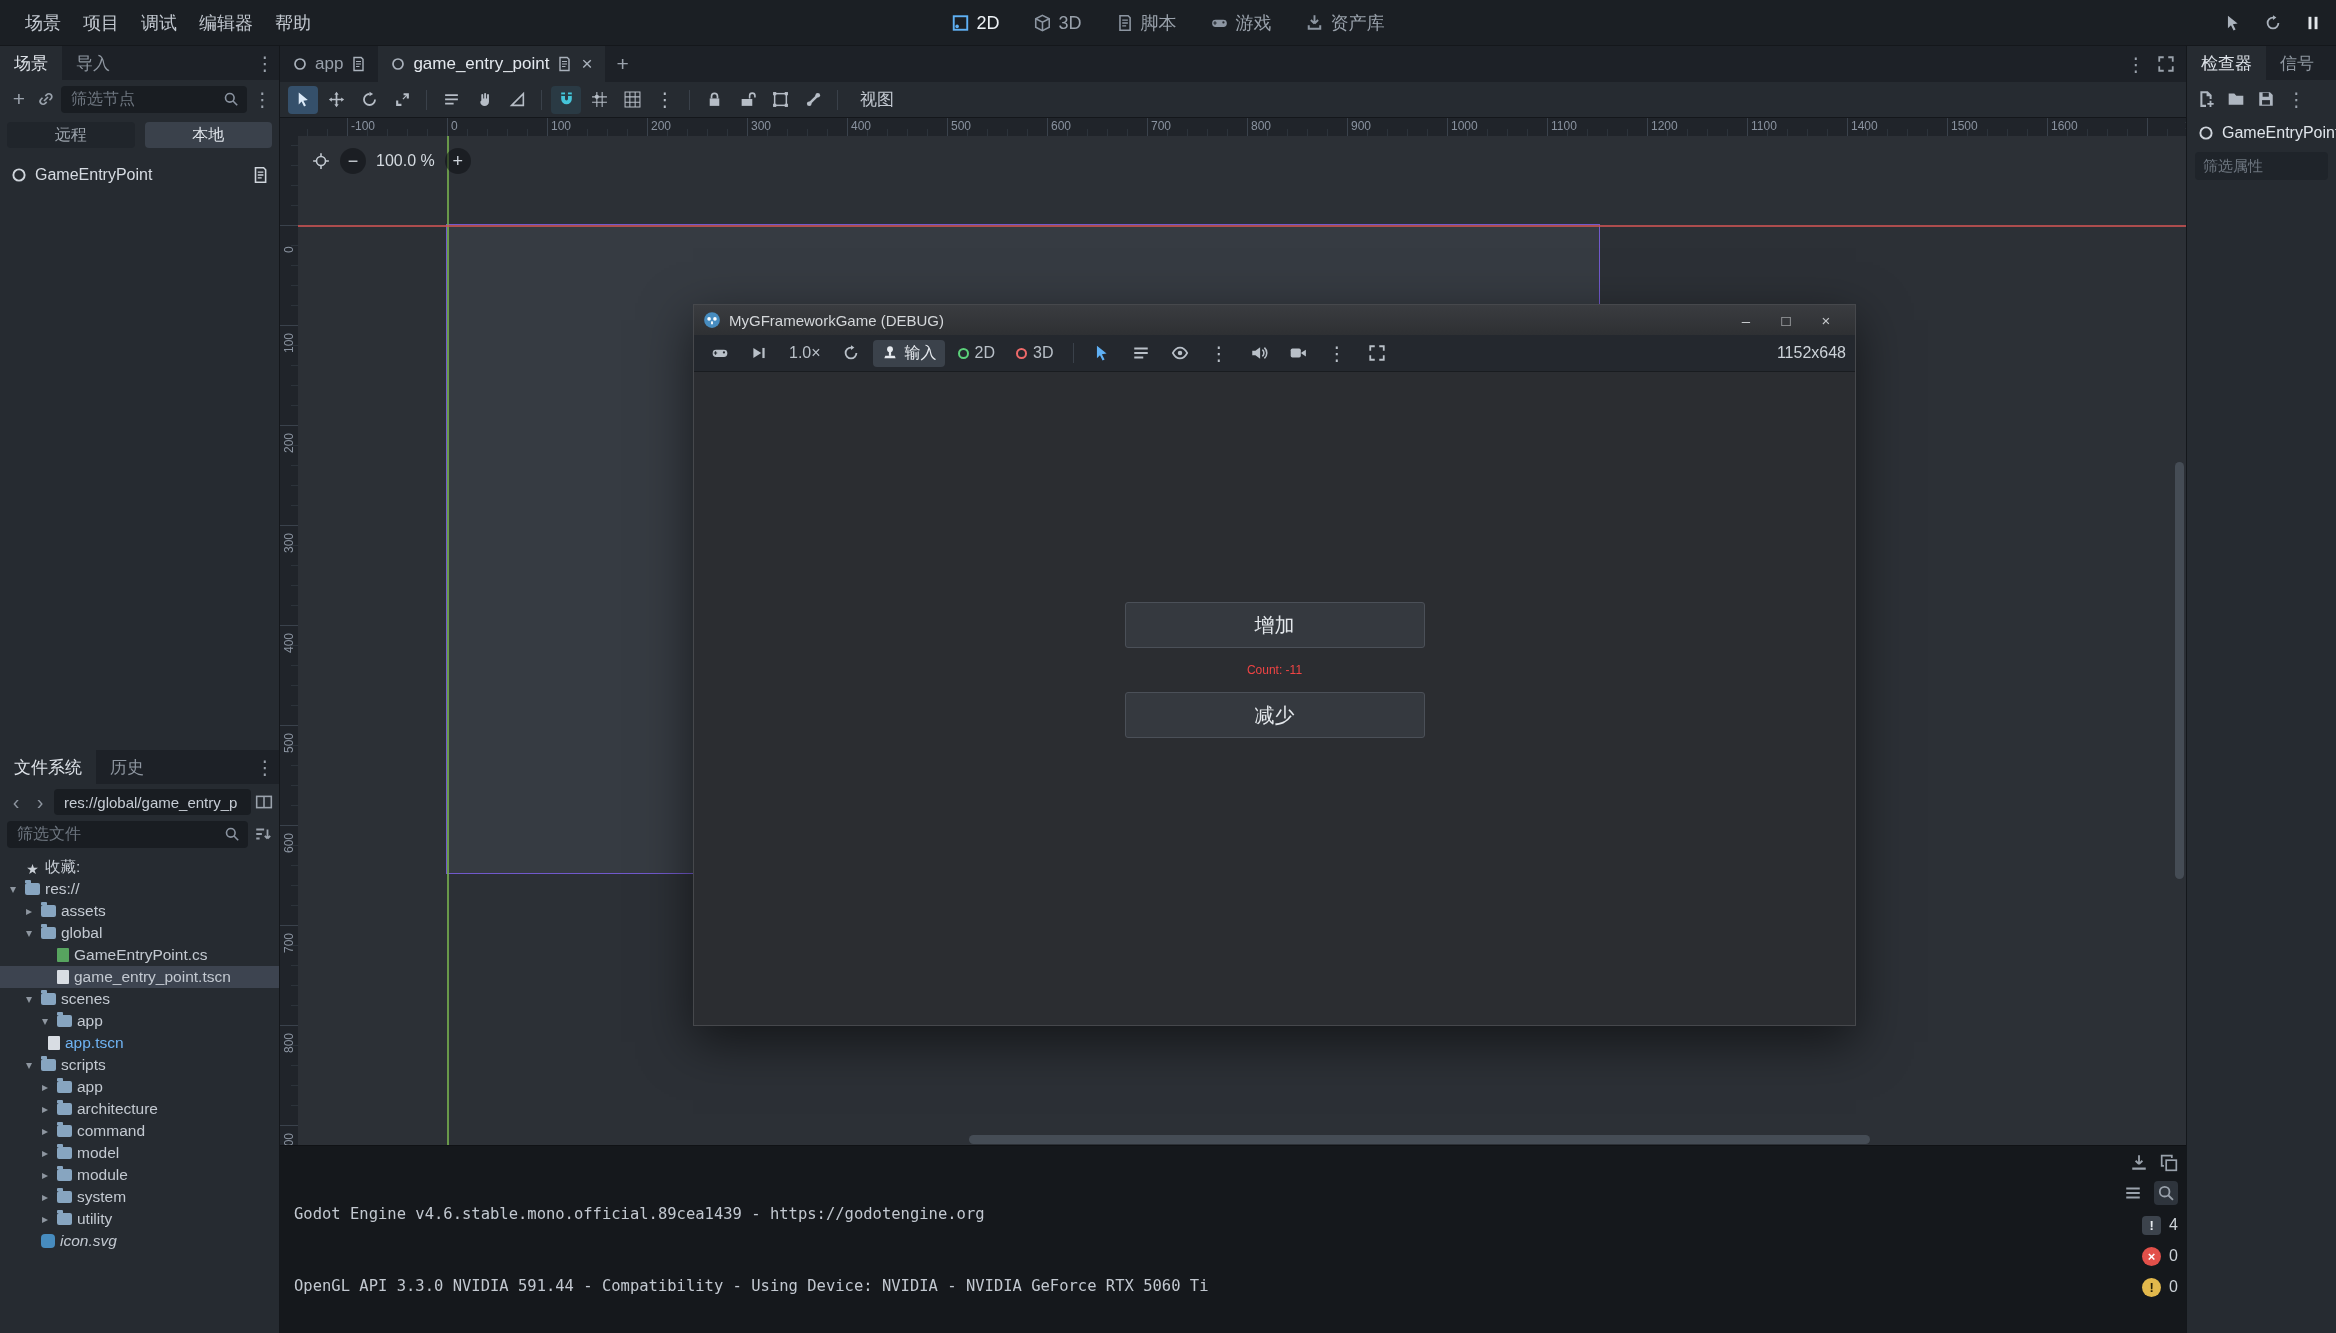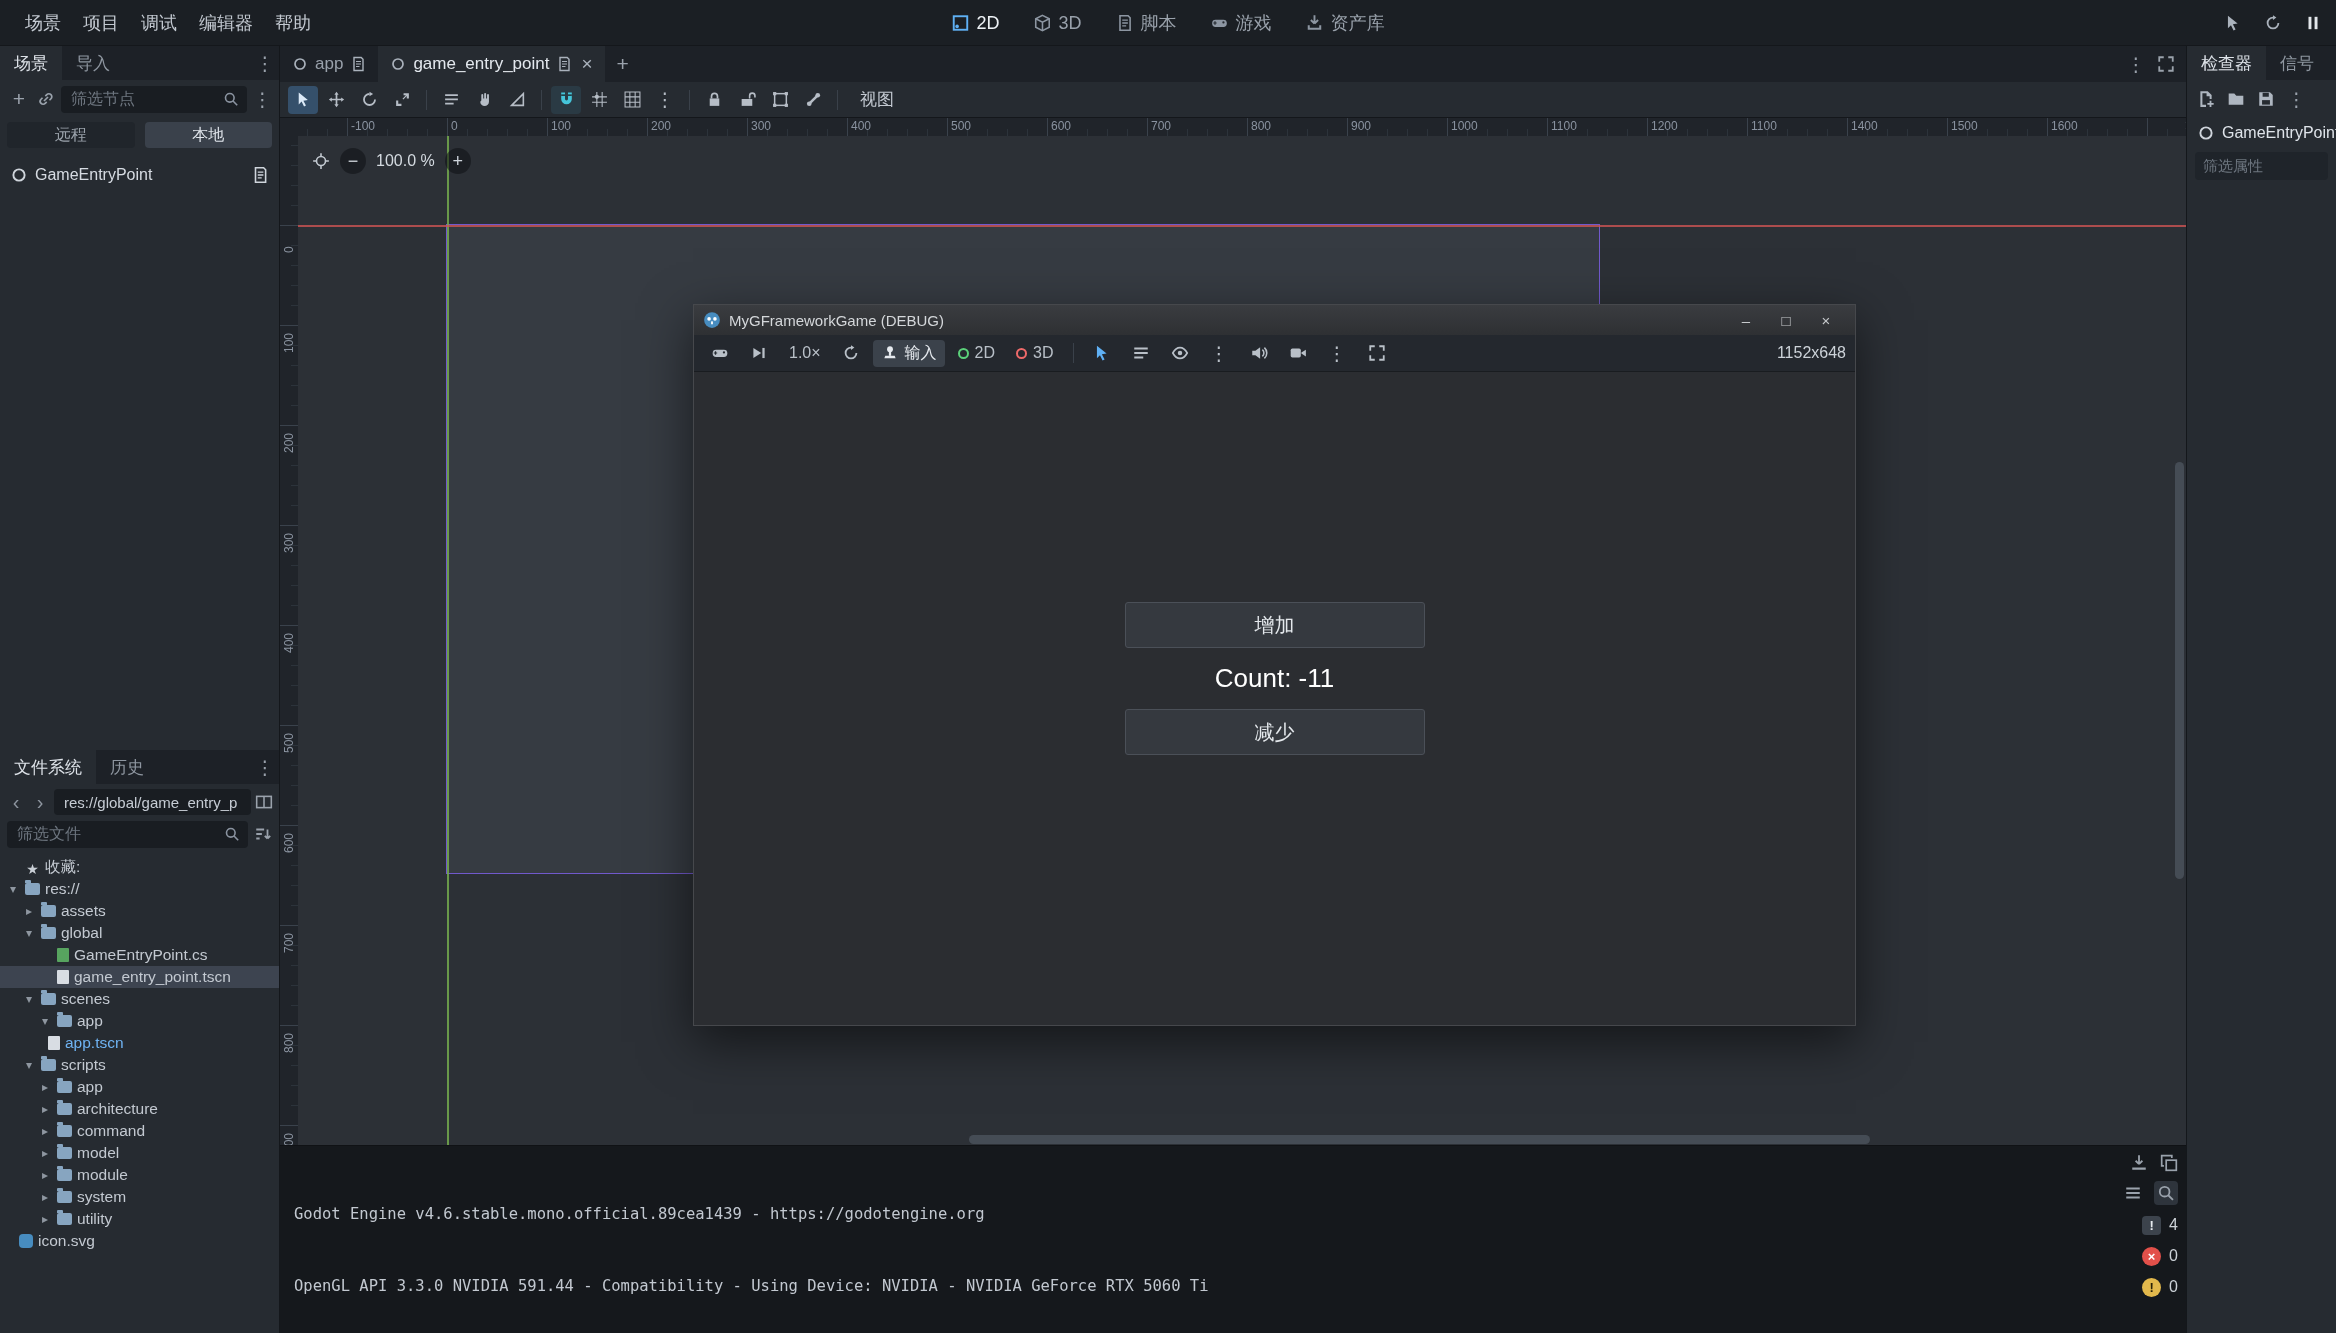--- a/index.html
+++ b/index.html
@@ -122,21 +122,21 @@
   .gbtn.pressed{background:#3b424b;color:#e6eaef;}
   .gbtn.blue{color:#5fb0f4;}
   .dot{width:11px;height:11px;border:2px solid;border-radius:50%;box-sizing:border-box;flex:none;}
   .dot.green{border-color:#5bd17a;}
   .dot.red{border-color:#ef6a6a;}
   .gres{margin-left:auto;color:#ccd2d8;font-size:16px;}
   .gcontent{flex:1;position:relative;background:#2b2d31;}
   .gui{position:absolute;left:50%;top:230px;width:300px;transform:translateX(-50%);text-align:center;}
   .gbutton{height:46px;background:#35393f;border:1px solid #4b5058;border-radius:3px;color:#e4e8ec;font-size:20px;
            display:flex;align-items:center;justify-content:center;box-sizing:border-box;}
-  .gcount{margin:15px 0;font-size:26px;color:#ffffff;}
+  .gcount{margin:15px 0;font-size:12px;color:#ef4444;}
 
   
   .output{position:absolute;left:0;right:0;bottom:0;height:187px;background:#15181c;border-top:1px solid #101215;}
   .log{position:absolute;left:14px;top:8px;right:90px;font-family:"DejaVu Sans Mono","Liberation Mono",monospace;
        font-size:15.5px;line-height:24px;color:#c2c8d0;white-space:pre;overflow:hidden;}
   .log-line{min-height:24px;}
   .out-side{position:absolute;right:8px;top:8px;display:flex;flex-direction:column;align-items:flex-end;gap:9px;}
   .out-icons{display:flex;gap:12px;color:#9aa2ac;align-items:center;}
   .out-icons .boxed{background:#2e343c;border-radius:4px;padding:3px;}
   .badge{display:flex;align-items:center;gap:8px;color:#ccd2d8;font-size:16px;height:22px;}
@@ -399,21 +399,21 @@
           <div class="fs-row" style="padding-left: 38px;">
             <span class="expander">▸</span>
             <span class="fi fi-folder"></span>
             <span class="lbl">system</span>
           </div>
           <div class="fs-row" style="padding-left: 38px;">
             <span class="expander">▸</span>
             <span class="fi fi-folder"></span>
             <span class="lbl">utility</span>
           </div>
-          <div class="fs-row" style="">
+          <div class="fs-row" style="padding-left: 22px; font-style: italic;">
             <span class="expander"></span>
             <span class="fi fi-svg"></span>
             <span class="lbl">icon.svg</span>
           </div>
         </div>
     </section>
   </aside>
 
   <main class="center">
 

